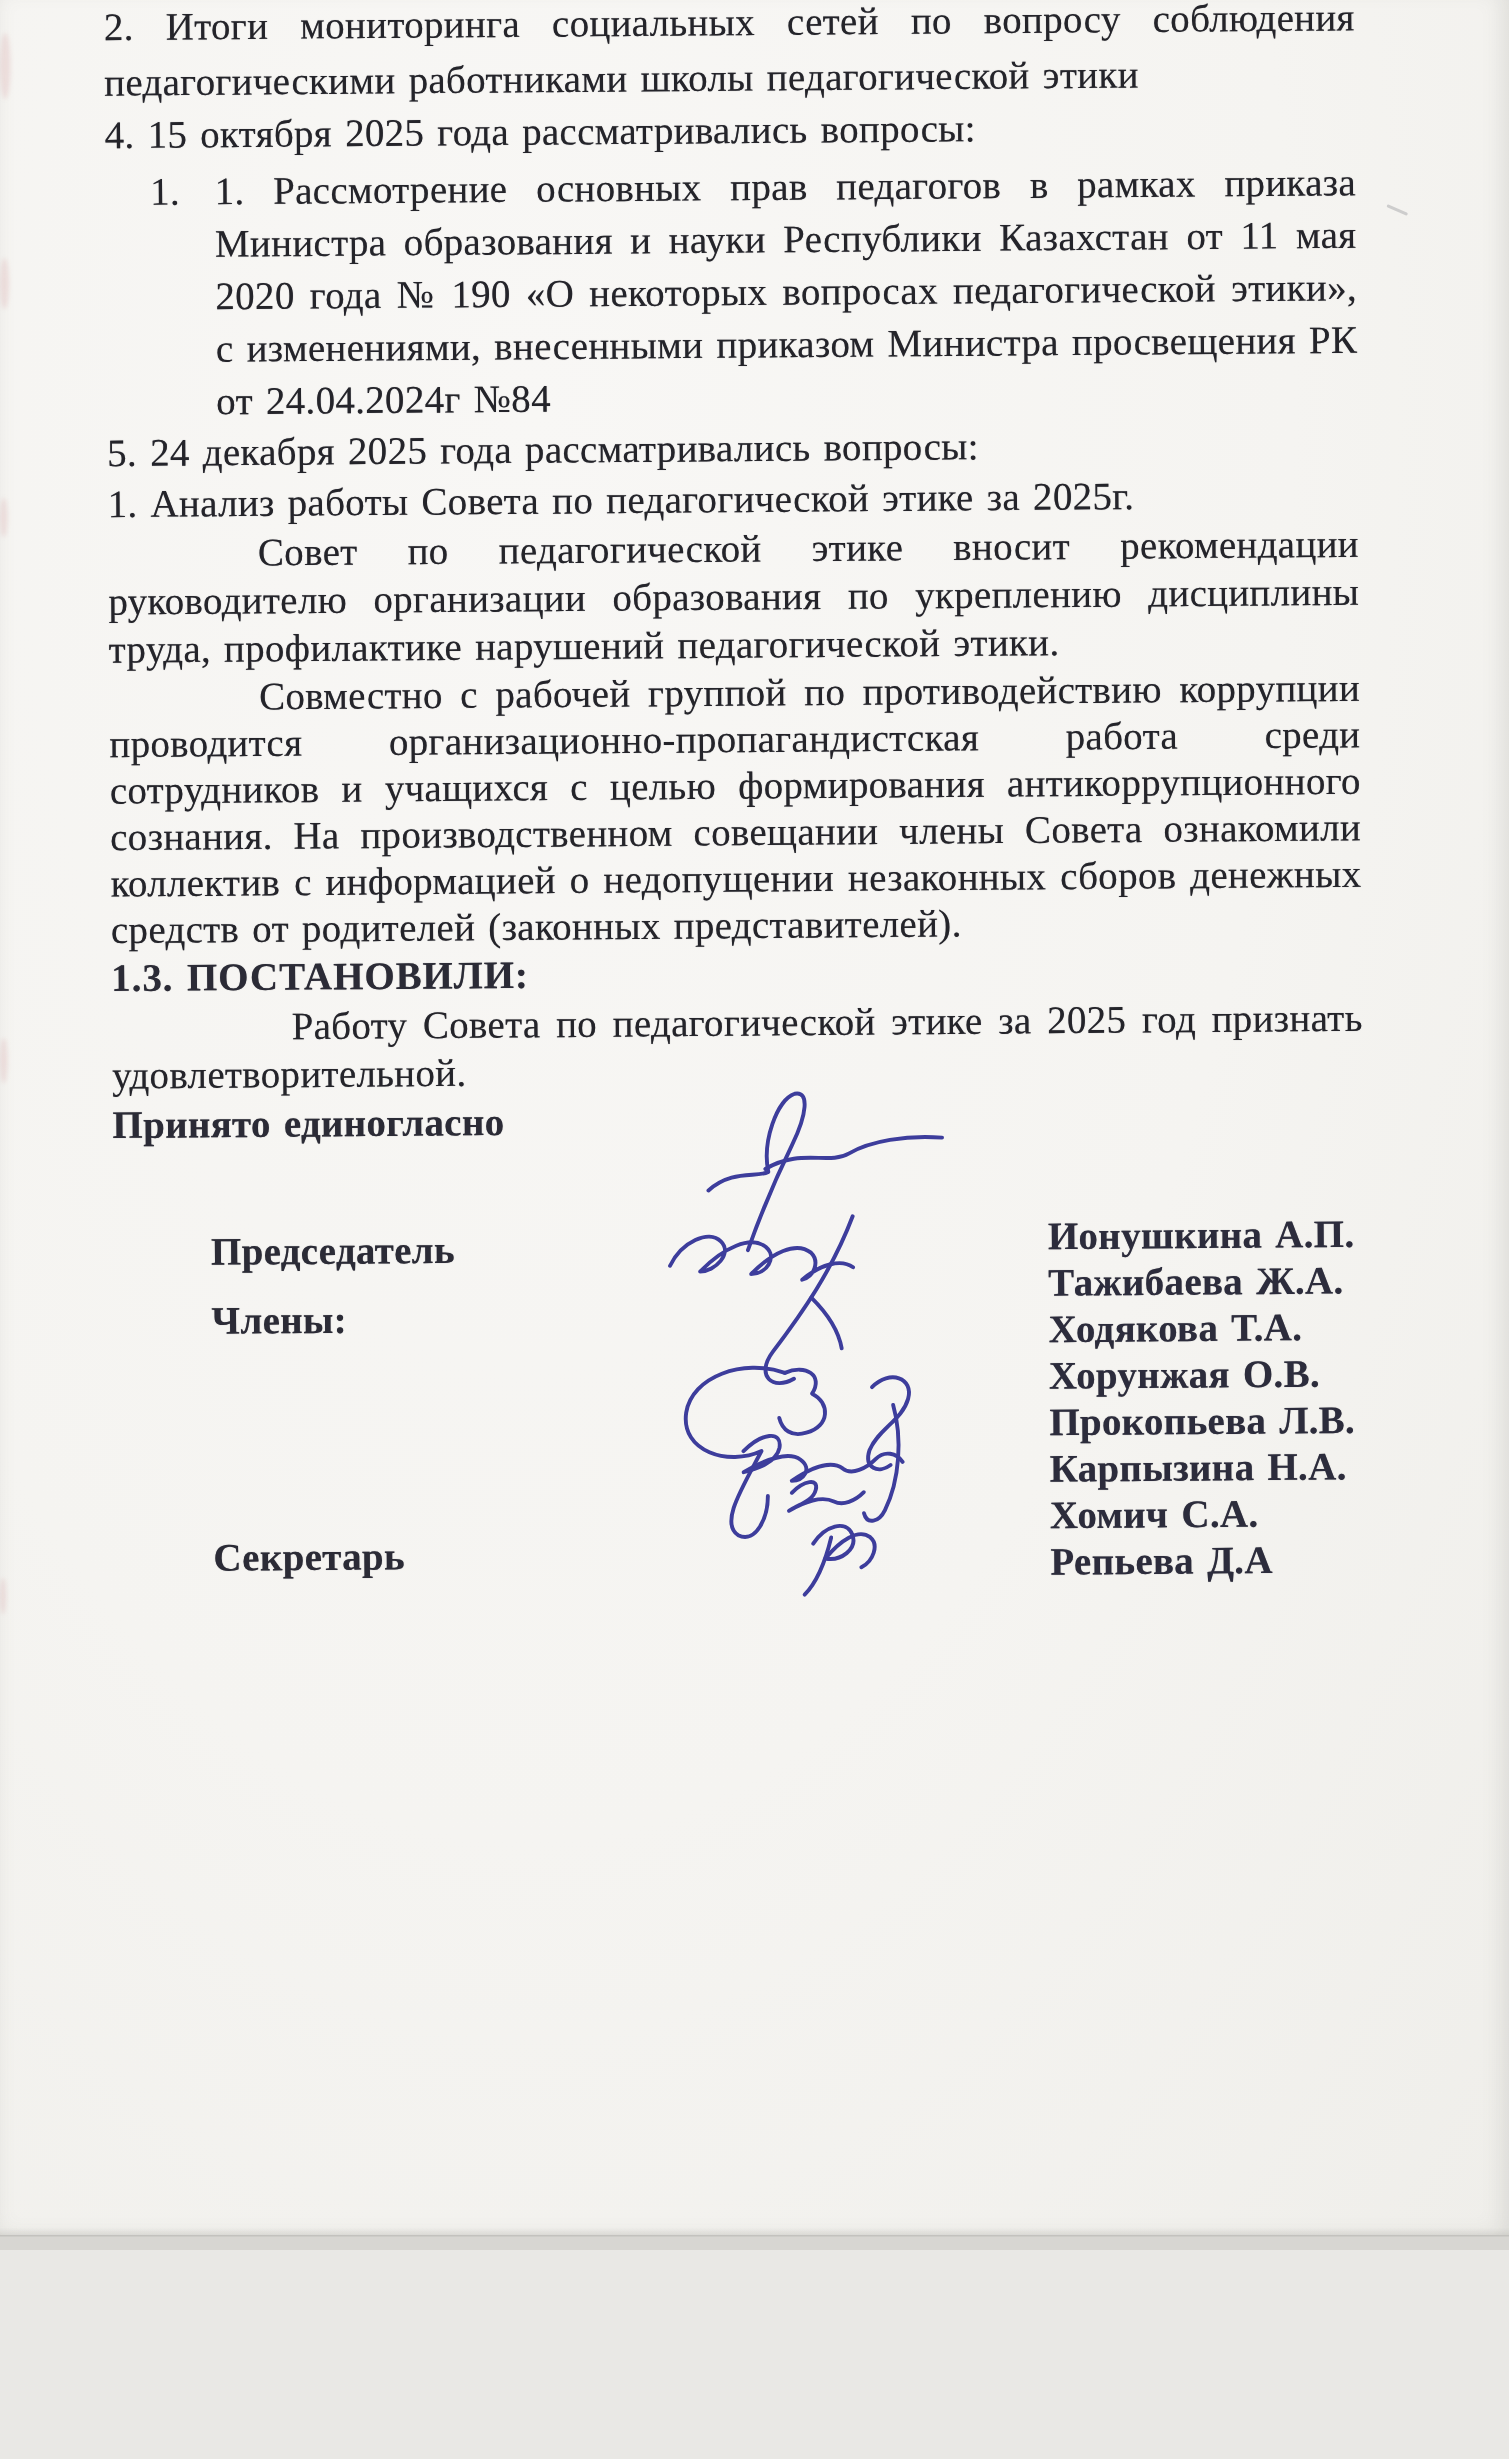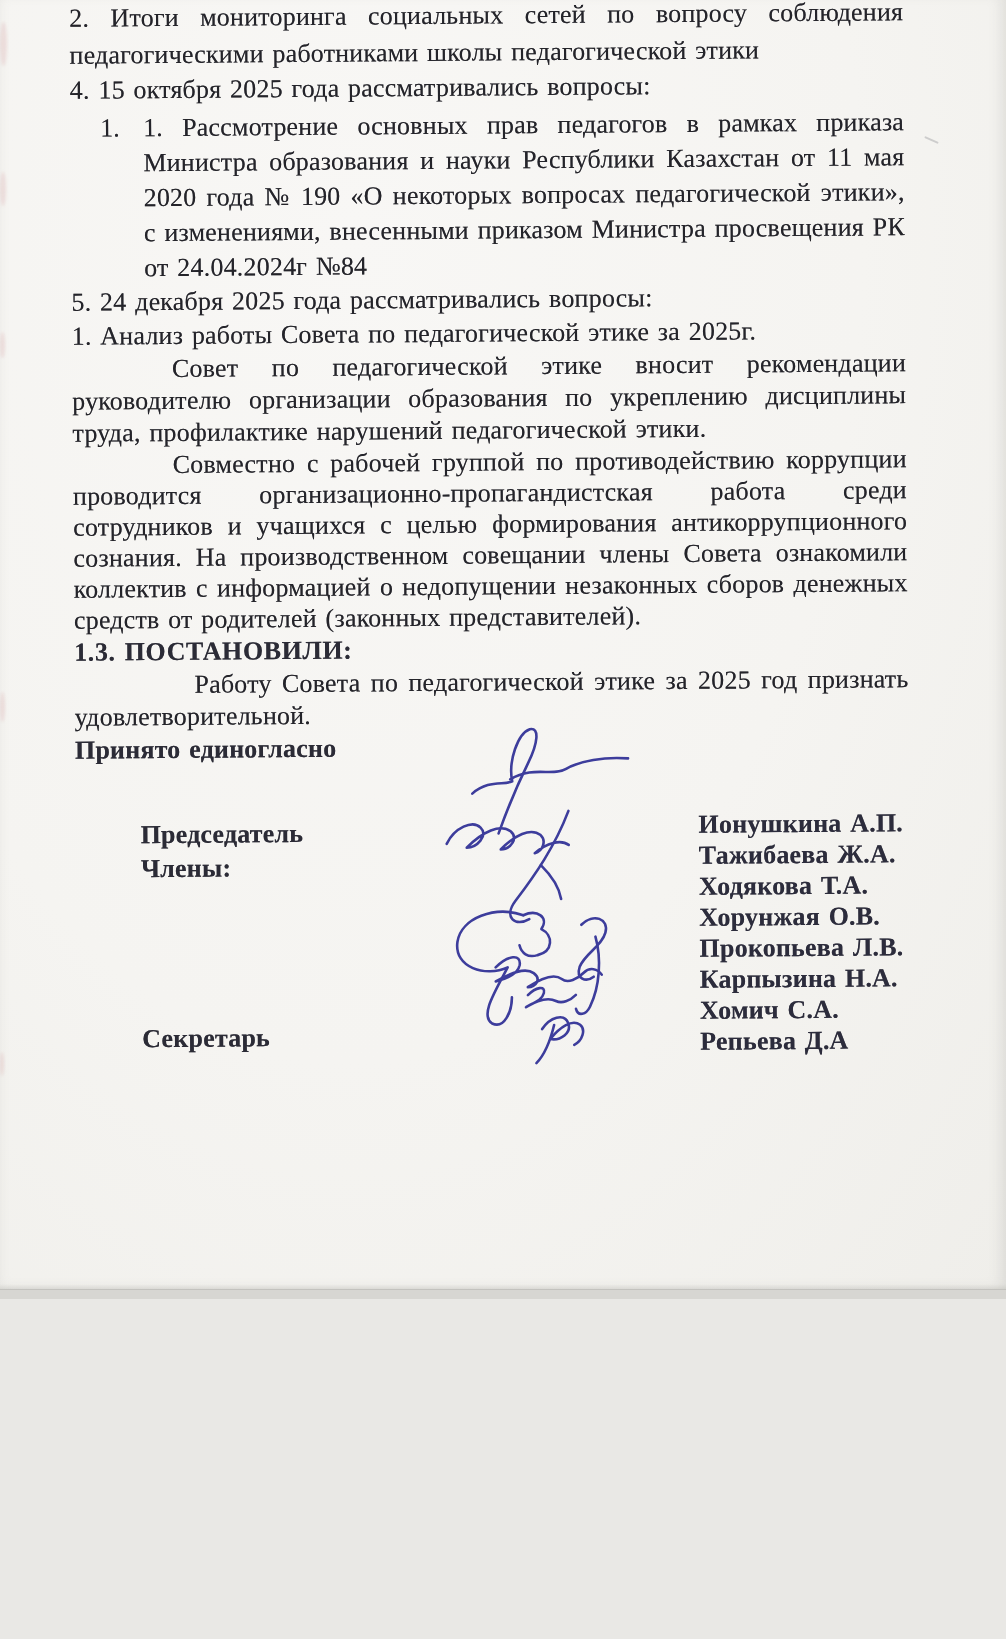--- a/index.html
+++ b/index.html
@@ -3,21 +3,21 @@
 <meta charset="utf-8">
 <title>Протокол — скан</title>
 <style>
   html,body{margin:0;padding:0;}
   body{
     width:1006px;height:1639px;overflow:hidden;
     background:#e9e8e5;
     font-family:"Liberation Serif","DejaVu Serif",serif;
   }
   .page{
-    position:relative;width:1006px;height:1299px;overflow:hidden;
+    position:relative;width:1006px;height:1500px;overflow:hidden;
     background:radial-gradient(ellipse at 35% 18%, #f8f7f5 0%, #f5f4f1 55%, #efeeea 100%);
     box-shadow:inset -4px -8px 14px rgba(110,110,104,.16);
     color:#24242a;
   }
   .content{
     position:absolute;top:0;left:0;
     padding:0 102px 0 70px;width:834px;
     transform:rotate(-0.45deg);transform-origin:40px 120px;
     font-size:26px;line-height:30px;
     letter-spacing:.2px;word-spacing:2px;
@@ -35,21 +35,21 @@
   .para{text-indent:100px;line-height:30px;}
   .p1{margin-top:39px;line-height:32px;}
   .p2{margin-top:6px;line-height:31px;}
   .bold{font-weight:bold;color:#2b2b36;}
   .res-h{margin:49px 0 0 60px;line-height:34px;letter-spacing:.6px;}
   .res-p{margin-top:29px;line-height:32px;text-indent:120px;}
   .adopted{margin:57px 0 0 61px;line-height:34px;}
   .sig-section{position:relative;margin-top:28px;height:400px;}
   .sig-labels p{position:absolute;left:65px;font-weight:bold;color:#2b2b36;line-height:32px;}
   .lbl-chairman{top:24px;}
-  .lbl-members{top:58px;}
+  .lbl-members{top:70px;}
   .lbl-secretary{top:228px;}
   .sig-names{position:absolute;left:623px;top:18px;}
   .sig-names p{font-weight:bold;color:#2c2c3c;line-height:31px;white-space:nowrap;}
   .sig-ink{position:absolute;left:355px;top:-77px;}
   
   .edge-bottom{position:absolute;left:0;right:0;bottom:0;height:9px;
     background:#d7d6d2;border-top:1px solid #c3c2be;}
   .edge-bottom-shadow{position:absolute;left:0;right:0;bottom:9px;height:6px;
     background:linear-gradient(rgba(160,160,152,0), rgba(160,160,152,.25));}
   .smudge{position:absolute;left:0;border-radius:50%;filter:blur(1.5px);

